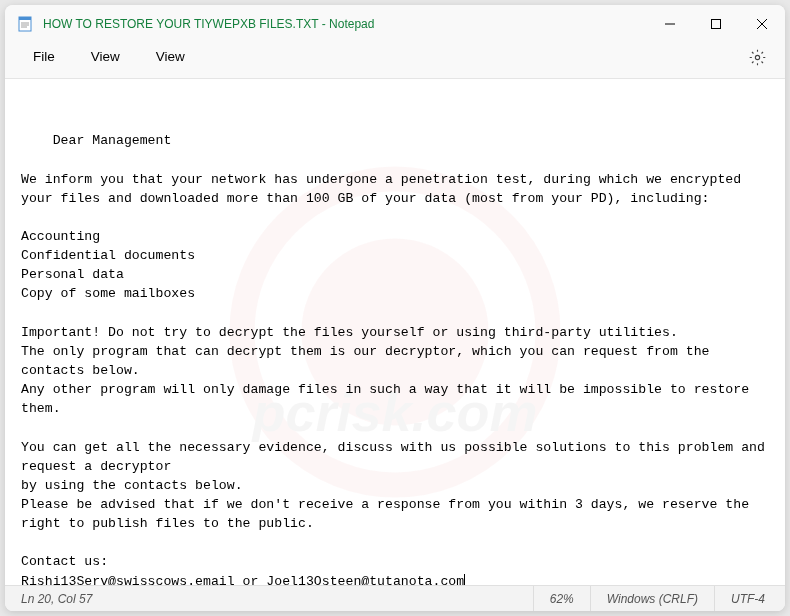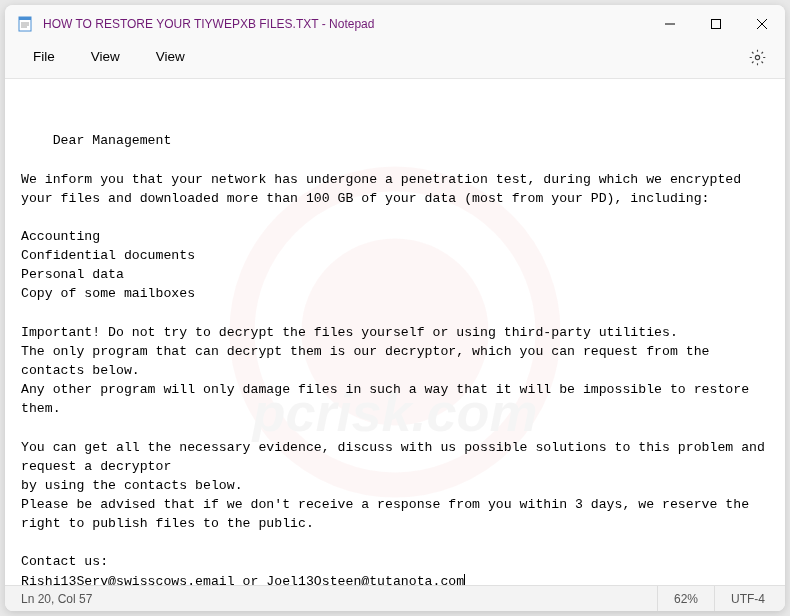--- a/index.html
+++ b/index.html
@@ -34,21 +34,21 @@
       align-items: center;
       padding: 0 0 0 12px;
     }
     .app-icon {
       width: 16px;
       height: 16px;
       margin-right: 10px;
     }
     .title-text {
       font-size: 12px;
-      color: #701a75;
+      color: #15803d;
       flex: 1;
     }
     .window-controls {
       display: flex;
       height: 100%;
     }
     .window-btn {
       width: 46px;
       height: 100%;
       display: flex;
@@ -119,20 +119,21 @@
     }
     .statusbar {
       background: #f3f3f3;
       border-top: 1px solid #e0e0e0;
       height: 26px;
       display: flex;
       align-items: center;
       font-size: 12px;
       color: #555;
       padding: 0 4px;
+      font-style: italic;
     }
     .status-item {
       padding: 0 16px;
       border-left: 1px solid #ddd;
       height: 100%;
       display: flex;
       align-items: center;
     }
     .status-item:first-child {
       border-left: none;
@@ -214,16 +215,17 @@
 Please be advised that if we don't receive a response from you within 3 days, we reserve the right to publish files to the public.
 
 Contact us:
 Rishi13Serv@swisscows.email or Joel13Osteen@tutanota.com</span><span class="caret"></span>
   </div>
 
   <div class="statusbar">
     <div class="status-item">Ln 20, Col 57</div>
     <div class="status-spacer"></div>
     <div class="status-item">62%</div>
+    <div class="status-item">Windows (CRLF)</div>
     <div class="status-item">UTF-4</div>
   </div>
 
 </div>
 
 </body></html>

